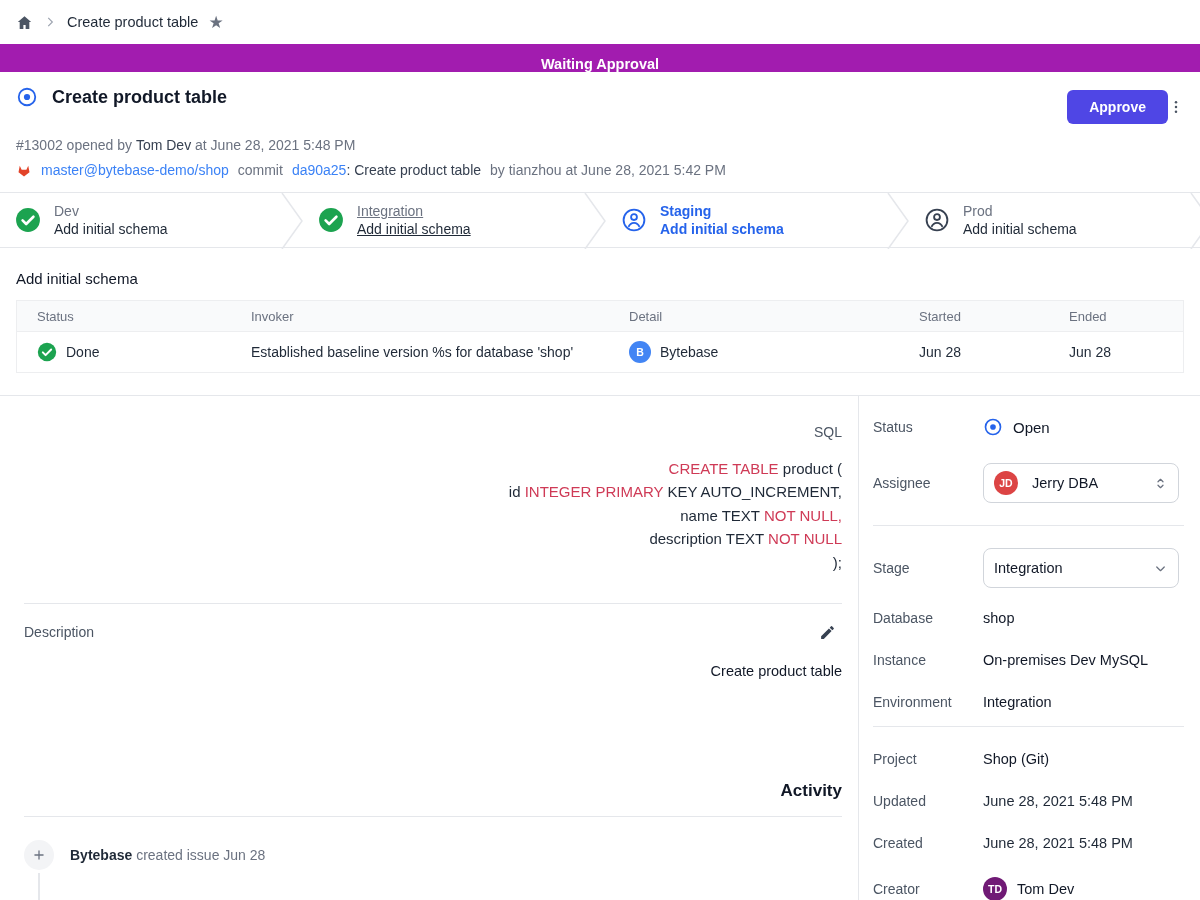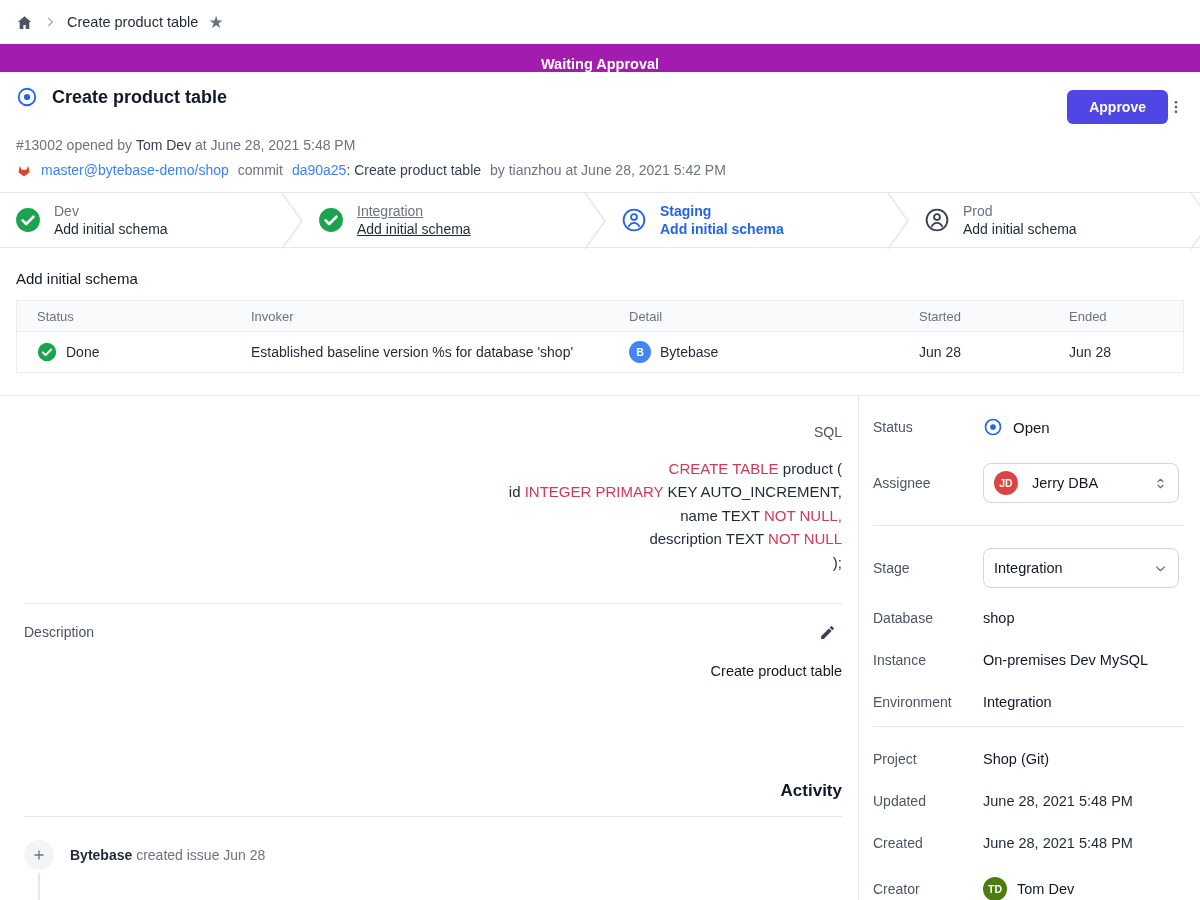--- a/index.html
+++ b/index.html
@@ -76,21 +76,21 @@
   
   .sidebar { width: 342px; flex: 0 0 auto; border-left: 1px solid #e5e7eb; padding: 21px 16px 0 14px; }
   .side-row { display: flex; align-items: center; }
   .side-label { width: 110px; flex: 0 0 auto; font-size: 14px; color: #4b5563; }
   .side-value { font-size: 14.5px; color: #111827; display: flex; align-items: center; gap: 10px; font-weight: 500; }
   .side-value.plain { font-weight: 400; color: #1f2937; }
   .select-box { width: 196px; height: 40px; border: 1px solid #d1d5db; border-radius: 8px; background: #fff; display: flex; align-items: center; padding: 0 10px 0 10px; gap: 14px; font-size: 14.5px; color: #111827; cursor: pointer; }
   .select-box .grow { flex: 1; }
   .avatar { width: 24px; height: 24px; border-radius: 50%; color: #fff; font-size: 10.5px; font-weight: 700; display: flex; align-items: center; justify-content: center; flex: 0 0 auto; }
   .av-red { background: #dc4444; }
-  .av-teal { background: #4d7c0f; }
+  .av-teal { background: #701a75; }
   .side-divider { border: none; border-top: 1px solid #e5e7eb; margin: 0 0 0; }
 
   .mb26 { margin-bottom: 26px; } .mb22 { margin-bottom: 22px; }
   .mb16 { margin-bottom: 16px; align-items: center; } .mb24 { margin-bottom: 24px; }
 </style>
 </head>
 <body>
 
 <div class="page">
 

